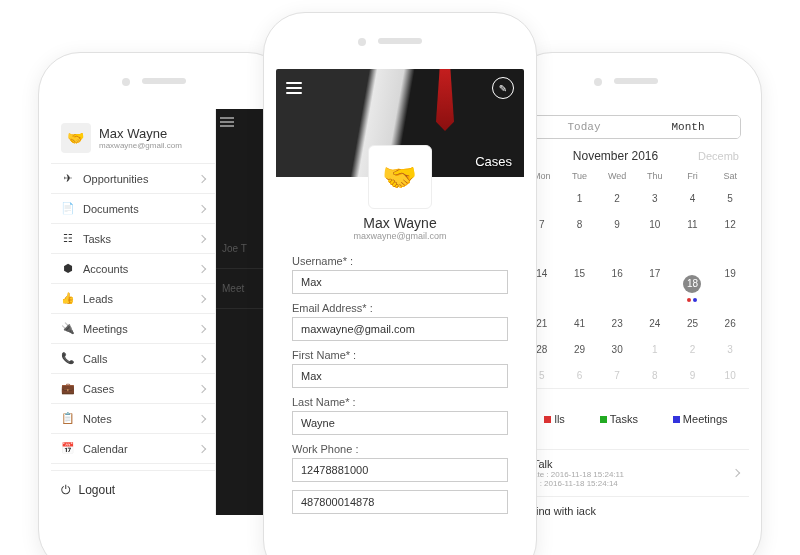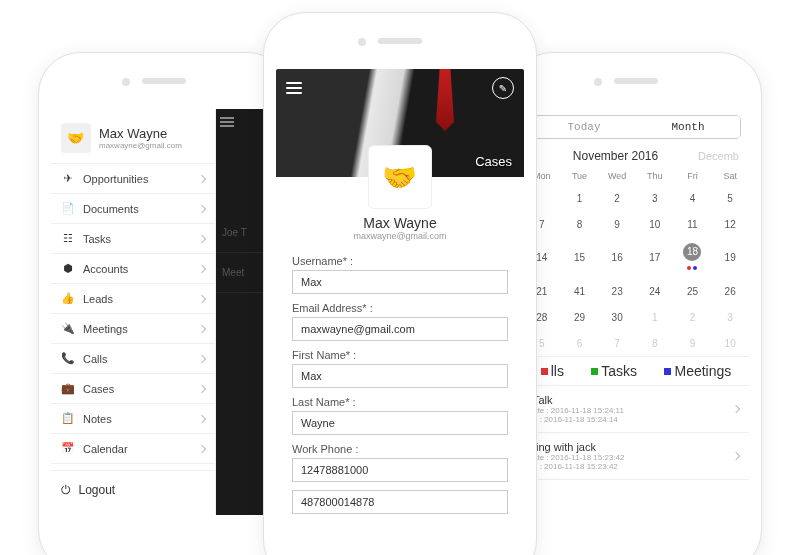--- a/index.html
+++ b/index.html
@@ -51,21 +51,21 @@
   
   .phone.left { left: 38px; top: 52px; width: 252px; height: 520px; }
   .left .screen { background:#fff; }
   .left .overlay {
     position:absolute; inset:0; display:flex;
   }
   .left .drawer {
     width: 165px; background:#fff; border-right:1px solid #eee;
   }
   .left .dark {
-    flex:1; background:#1a1a1a; color:#666; font-size:11px; padding-top:4px;
+    flex:1; background:#1a1a1a; color:#666; font-size:11px; padding-top:20px;
     position: relative;
   }
   .left .dark .hambg { position:absolute; top:6px; left:4px; }
   .left .dark .hambg div{ width:14px;height:2px;background:#888;margin:2px 0; }
   .left .dark .list-item {
     padding:14px 6px; border-bottom:1px solid #2a2a2a; color:#555; font-size:10px;
   }
   .left .dark .list-item .sub { font-size:8px; color:#444; }
   .profile-row {
     display:flex; align-items:center; gap:8px; padding:14px 10px 10px;
@@ -140,25 +140,25 @@
   .seg div:not(.active){ color:#999; }
   .month-nav { display:flex; justify-content:space-between; align-items:center; padding:4px 10px; }
   .month-nav .mtitle { font-size:12px; font-weight:500; }
   .month-nav .mnext { font-size:11px; color:#ccc; }
   table.cal { width:100%; border-collapse:collapse; table-layout:fixed; }
   table.cal th { font-size:9px; font-weight:400; color:#888; padding:4px 0; }
   table.cal td { text-align:center; font-size:10px; color:#555; padding:6px 0; height:26px; }
   table.cal td.dim { color:#ccc; }
   table.cal td.today span {
     display:inline-block;width:18px;height:18px;line-height:18px;
-    background:#888;color:#fff;border-radius:50%;
+    background:#888;color:#fff;border-radius:50%;margin-top:32px;
   }
   .dot { display:inline-block;width:4px;height:4px;border-radius:50%;margin:0 1px; }
   .dot.r{background:#d33;} .dot.b{background:#33d;}
-  .legend { display:flex; justify-content:space-around; padding:6px 4px; border-top:1px solid #eee;border-bottom:1px solid #eee;font-size:14px; }
+  .legend { display:flex; justify-content:space-around; padding:24px 4px; border-top:1px solid #eee;border-bottom:1px solid #eee;font-size:11px; }
   .legend span { display:flex;align-items:center;gap:3px; }
   .sq{width:7px;height:7px;display:inline-block;}
   .sq.r{background:#d33;}.sq.g{background:#2a2;}.sq.b{background:#33d;}
   .event-row { padding:8px 10px; border-bottom:1px solid #eee; position:relative; }
   .event-row .etitle { font-size:11px; color:#333; }
   .event-row .etime { font-size:8px; color:#aaa; }
   .event-row .chev { position:absolute; right:10px; top:50%; transform:translateY(-50%) rotate(-45deg); }
 </style>
 </head>
 <body>

